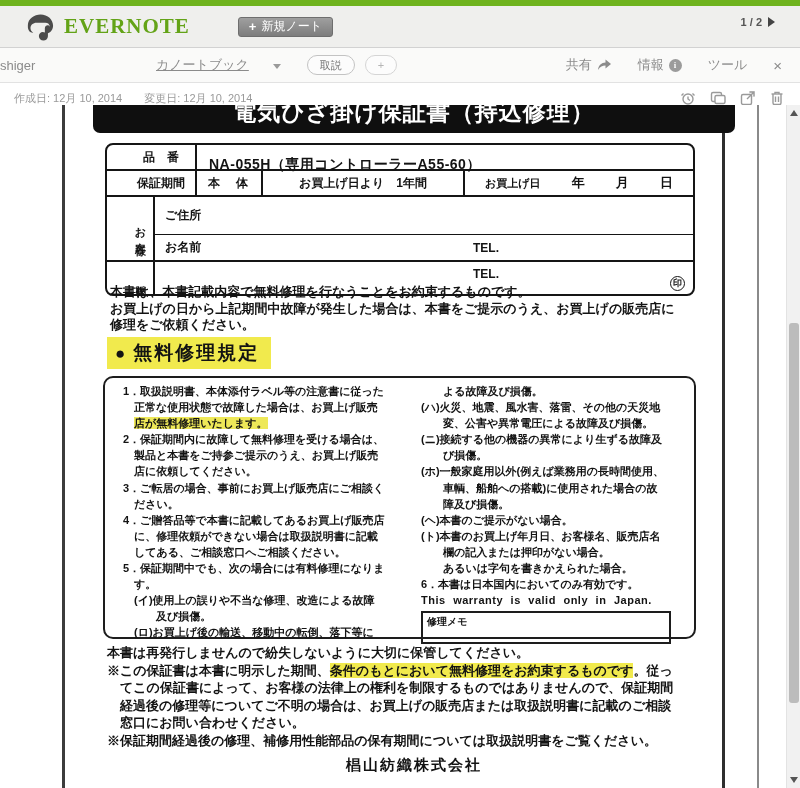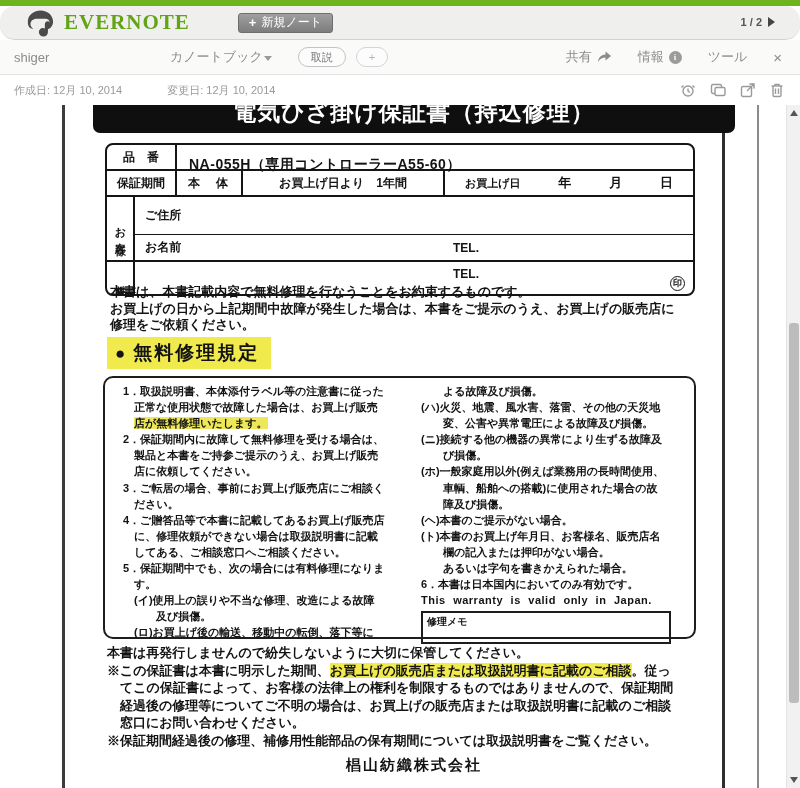--- a/index.html
+++ b/index.html
@@ -2,54 +2,54 @@
 <html><head>
 <meta charset="utf-8">
 <style>
   * { margin:0; padding:0; box-sizing:border-box; }
   html,body { width:800px; height:788px; overflow:hidden; background:#fff;
               font-family:"Liberation Sans", sans-serif; }
   .app { position:relative; width:800px; height:788px; }
 
   
   .greenbar { height:6px; background:#6fb31e; }
-  .topbar { height:34px; background:#efefed; border-bottom:1px solid #d2d2d2;
-            display:flex; align-items:center; position:relative;border-radius:15px; }
+  .topbar { height:42px; background:#efefed; border-bottom:1px solid #d2d2d2;
+            display:flex; align-items:center; position:relative; }
   .logo { margin-left:24px; display:flex; align-items:center; }
   .brand { font-family:"Liberation Serif", serif; font-weight:bold; font-size:21px;
            color:#63a317; letter-spacing:1px; margin-left:8px; }
   .new-note { margin-left:48px; height:20px; padding:0 10px; border:1px solid #6e6e6e;
               border-radius:3px; background:linear-gradient(#9f9f9f,#7d7d7d);
               color:#fff; font-size:12px; display:flex; align-items:center; gap:5px;
               cursor:pointer; font-family:inherit; }
   .new-note .plus { font-size:13px; font-weight:bold; }
   .pager { position:absolute; right:25px; top:10px; display:flex; align-items:center;
            gap:6px; color:#555; font-size:11px; font-weight:bold; }
   .tri-right { width:0; height:0; border-left:7px solid #444;
                border-top:5px solid transparent; border-bottom:5px solid transparent; }
 
   .notebar { height:35px; background:#fafaf9; border-bottom:1px solid #e2e2e2;
              display:flex; align-items:center; font-size:13px; color:#8b8b8b; }
-  .note-title { margin-left:14px; width:44px; overflow:hidden; white-space:nowrap; }
-  .nb-select { margin-left:112px; display:flex; align-items:center; gap:1px; cursor:pointer; }
+  .note-title { width:44px; overflow:hidden; white-space:nowrap; }
+  .nb-select { margin-left:112px; display:flex; align-items:center; gap:24px; cursor:pointer;text-decoration:underline; }
   .chev-down { width:0; height:0; border-top:5px solid #9a9a9a;
                border-left:4px solid transparent; border-right:4px solid transparent; margin-top:2px;}
   .pill { margin-left:26px; height:20px; padding:0 12px; border:1px solid #c3c3c3;
           border-radius:11px; background:#fcfcfc; color:#777; font-size:11px;
           display:flex; align-items:center; }
   .pill.add { margin-left:10px; border-color:#d5d5d5; color:#b5b5b5; padding:0 12px; }
   .nb-right { margin-left:auto; display:flex; align-items:center; gap:26px; margin-right:18px; }
   .nb-item { display:flex; align-items:center; gap:5px; cursor:pointer; color:#8b8b8b; }
   .info-dot { width:13px; height:13px; border-radius:50%; background:#9b9b9b; color:#fafafa;
               font-size:9px; font-weight:bold; display:flex; align-items:center;
               justify-content:center; font-family:"Liberation Serif",serif; }
   .close-x { font-size:15px; color:#8b8b8b; cursor:pointer; }
 
   .metabar { height:30px; background:#fff; display:flex; align-items:center;
-             font-size:11px; color:#9a9a9a;gap:23px; }
+             font-size:11px; color:#9a9a9a; }
   .meta-date { margin-left:14px; }
   .meta-date + .meta-date { margin-left:22px; }
   .meta-icons { margin-left:auto; margin-right:16px; display:flex; gap:14px; }
   .meta-icons svg { display:block; }
 
   
   .canvas { position:absolute; top:105px; left:0; width:800px; height:683px;
             background:#fff; overflow:hidden; color:#131313; }
   .scanline { position:absolute; top:0; bottom:0; }
   .sl-left  { left:62px; width:3px; background:#3c3c3c; }
@@ -58,21 +58,21 @@
 
   .banner { position:absolute; left:93px; top:0; width:642px; height:28px;
             background:#0f0f0f; border-radius:0 0 7px 7px; overflow:hidden; text-align:center; }
   .banner span { display:inline-block; color:#fff; font-weight:bold; font-size:23px;
                  line-height:42px; margin-top:-14px; letter-spacing:1px; white-space:nowrap; }
 
   
   .wtable { position:absolute; left:105px; top:38px; width:590px;
             border:2px solid #151515; border-radius:8px; overflow:hidden;
             font-weight:bold; background:#fff; }
-  .trow { display:flex; border-bottom:2px solid #151515; }
+  .trow { display:flex; border-bottom:2px solid #151515;padding-left:20px; }
   .trow:last-child { border-bottom:none; }
   .tc { border-right:2px solid #151515; display:flex; align-items:center;
         justify-content:center; font-size:12px; }
   .tc:last-child { border-right:none; }
   .r1 { height:26px; } .r2 { height:26px; }
   .c-h { width:70px; }
   .c-model { flex:1; justify-content:flex-start; padding-left:12px; font-size:14px; letter-spacing:.5px;margin-top:16px; }
   .c-body { width:66px; letter-spacing:2px; }
   .c-period { width:202px; font-size:12px; }
   .c-date { flex:1; justify-content:space-between; padding:0 20px; font-size:11px; }
@@ -314,21 +314,21 @@
           </div>
         <div class="eng">This warranty is valid only in Japan.</div>
         <div class="memo">
           <span>修理メモ</span>
         </div>
       </div>
     </div>
 
     <div class="notes">
       <div>本書は再発行しませんので紛失しないように大切に保管してください。</div>
-      <div><span>※この保証書は本書に明示した期間、</span><span class="hl2">お買上げの販売店または取扱説明書に記載のご相談</span><span>。従っ</span></div>
+      <div><span>※この保証書は本書に明示した期間、</span><span class="hl2">条件のもとにおいて無料修理をお約束するものです</span><span>。従っ</span></div>
       <div>
           <div>　てこの保証書によって、お客様の法律上の権利を制限するものではありませんので、保証期間</div>
           <div>　経過後の修理等についてご不明の場合は、お買上げの販売店または取扱説明書に記載のご相談</div>
           <div>　窓口にお問い合わせください。</div>
         </div>
       <div>※保証期間経過後の修理、補修用性能部品の保有期間については取扱説明書をご覧ください。</div>
     </div>
 
     <div class="company">椙山紡織株式会社</div>
 

